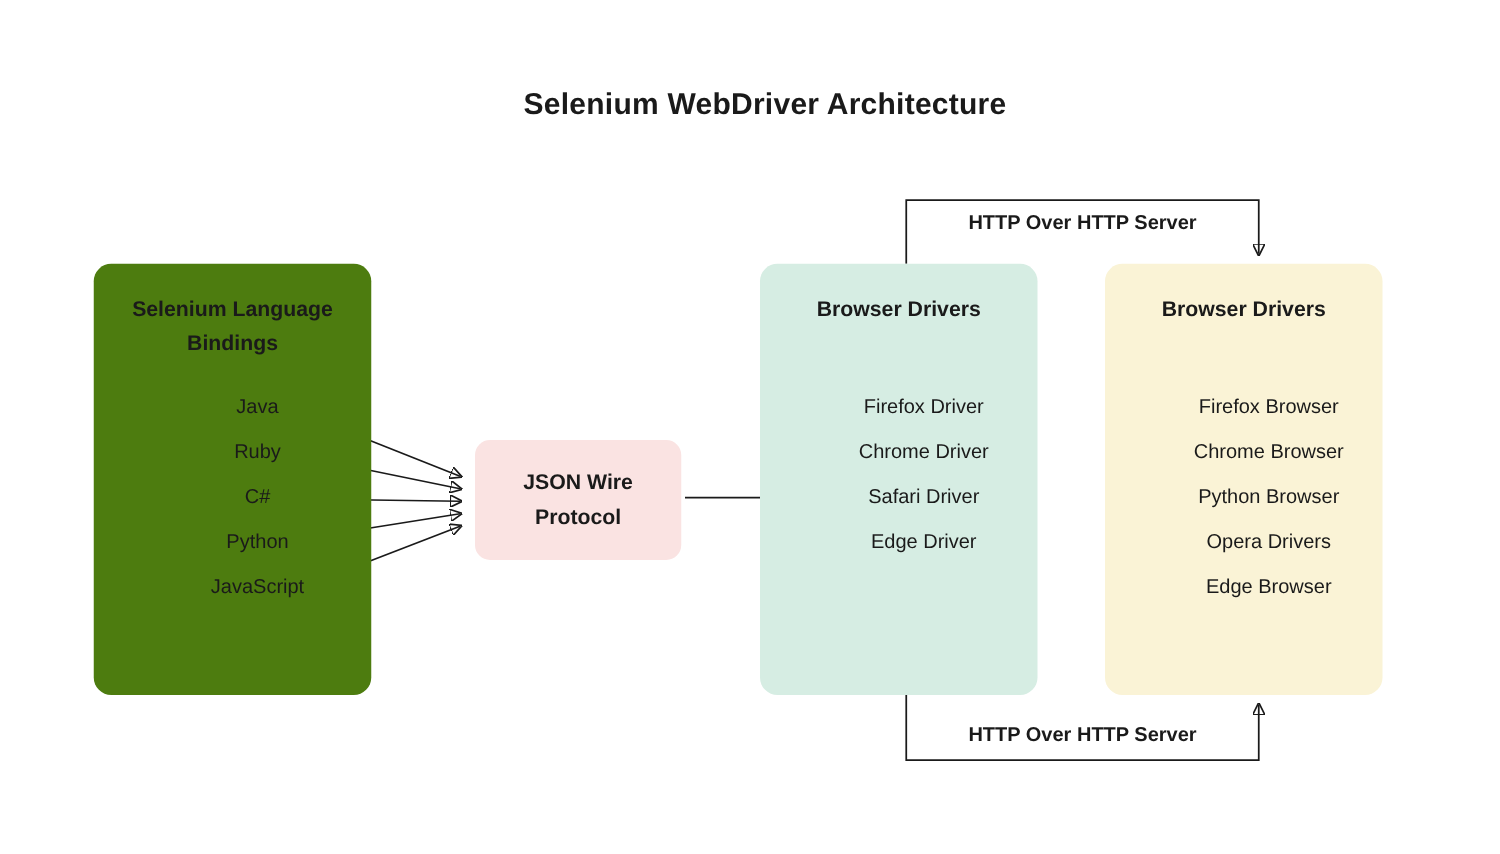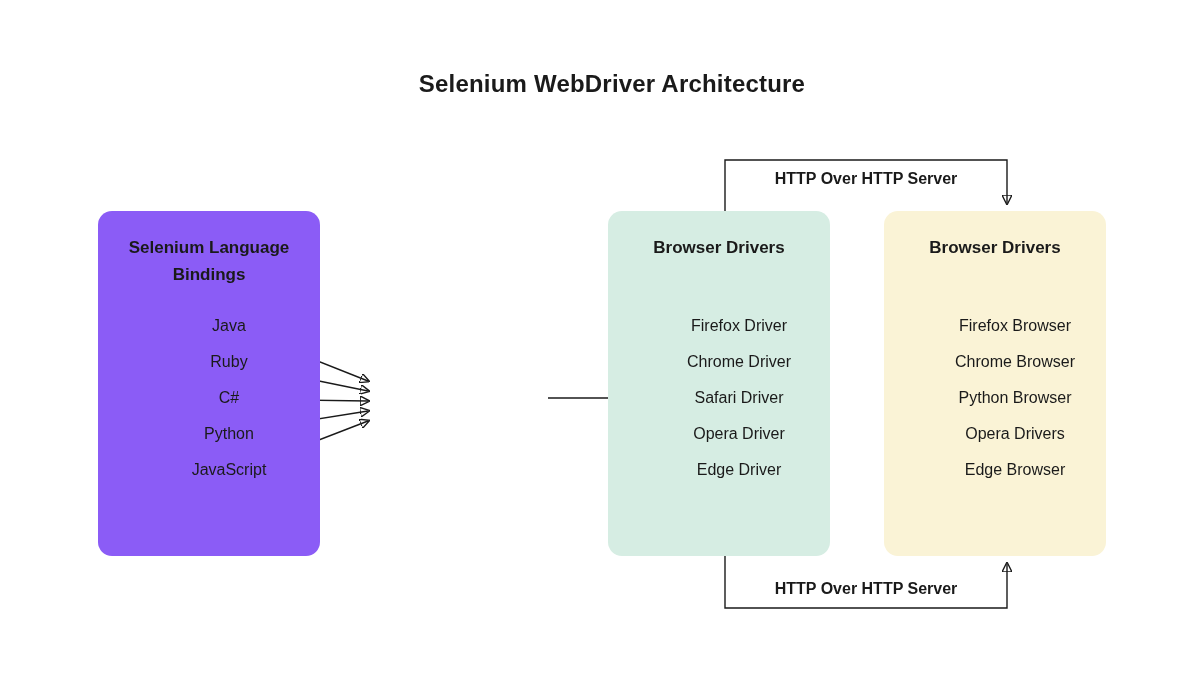--- a/index.html
+++ b/index.html
@@ -25,21 +25,21 @@
     font-size: 24px;
     font-weight: 700;
     letter-spacing: 0.2px;
   }
   .box {
     position: absolute;
     width: 222px;
     height: 345px;
     border-radius: 14px;
   }
-  .box-lang     { left: 98px;  top: 211px; background: #8b5cf6; }
+  .box-lang     { left: 75px;  top: 211px; background: #4d7c0f; }
   .box-drivers  { left: 608px; top: 211px; background: #d6ede3; }
   .box-browsers { left: 884px; top: 211px; background: #faf3d6; }
   .box-header {
     padding: 23px 20px 0 20px;
     text-align: center;
     font-weight: 700;
     font-size: 17px;
     line-height: 27px;
   }
   .box-items {
@@ -123,28 +123,31 @@
     <div class="box-header">Selenium Language Bindings</div>
     <div class="box-items">
       <div class="box-item">Java</div>
       <div class="box-item">Ruby</div>
       <div class="box-item">C#</div>
       <div class="box-item">Python</div>
       <div class="box-item">JavaScript</div>
     </div>
   </div>
 
+  <div class="protocol-box">
+    <span>JSON Wire</span>
+    <span>Protocol</span>
+  </div>
 
   <div class="box box-drivers">
     <div class="box-header">Browser Drivers</div>
     <div class="box-items">
       <div class="box-item">Firefox Driver</div>
       <div class="box-item">Chrome Driver</div>
       <div class="box-item">Safari Driver</div>
-      <div class="box-item">Opera Driver</div>
       <div class="box-item">Edge Driver</div>
     </div>
   </div>
 
   <div class="box box-browsers">
     <div class="box-header">Browser Drivers</div>
     <div class="box-items">
       <div class="box-item">Firefox Browser</div>
       <div class="box-item">Chrome Browser</div>
       <div class="box-item">Python Browser</div>

